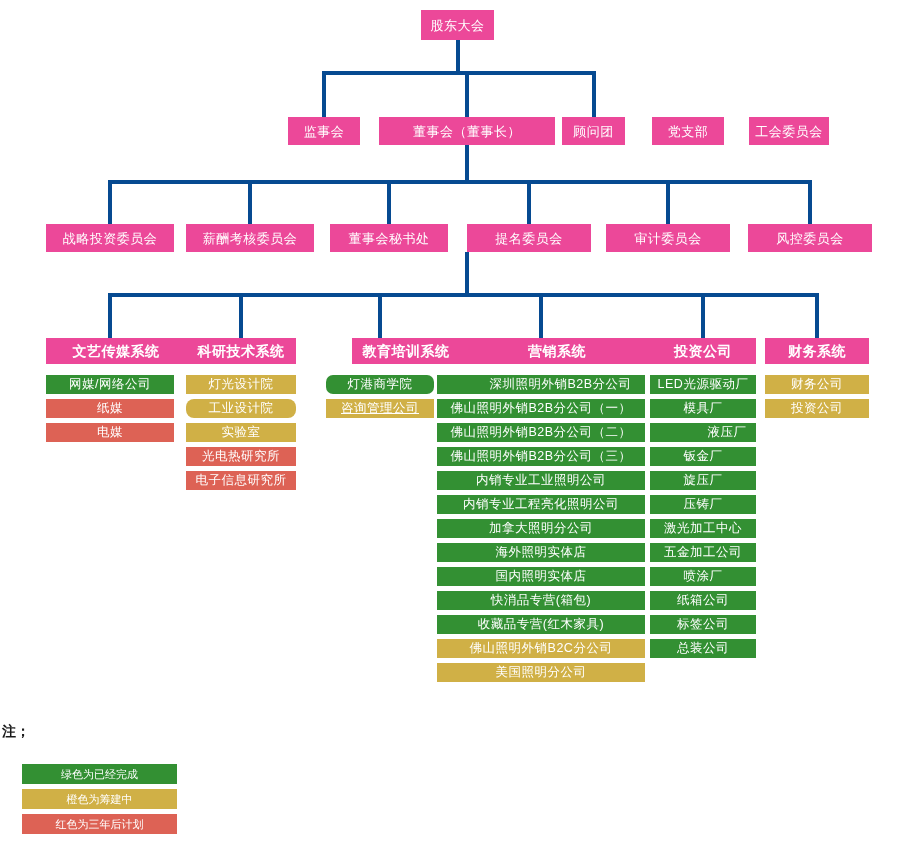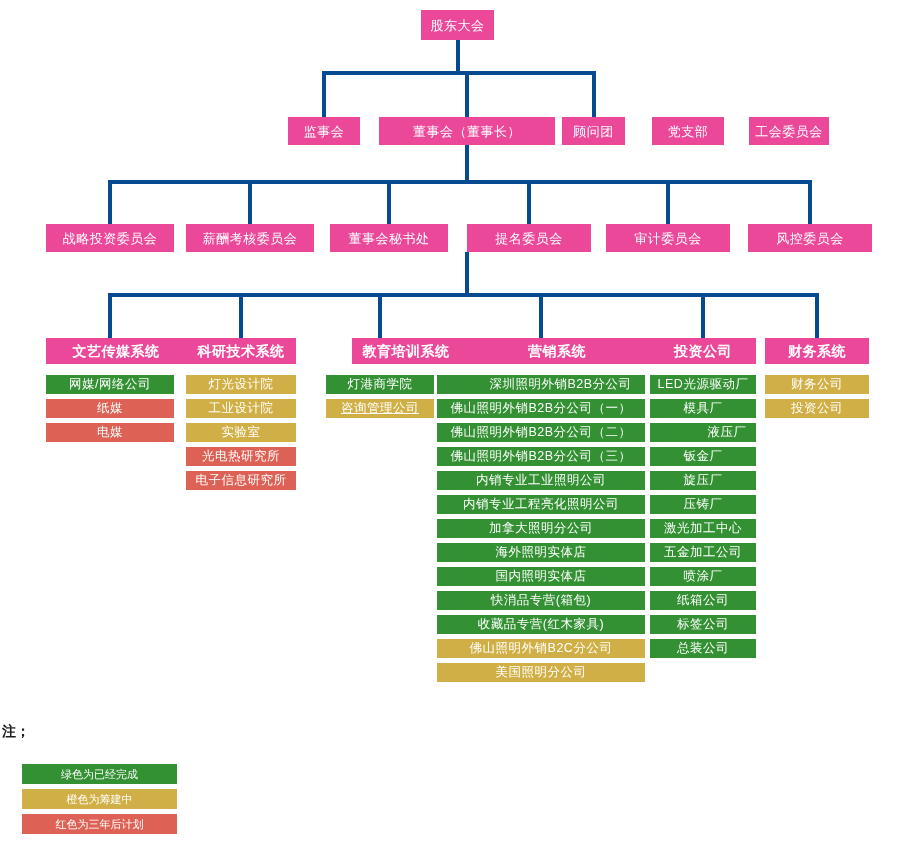--- a/index.html
+++ b/index.html
@@ -84,26 +84,26 @@
     <div class="line" style="left: 378px; top: 293px; width: 4px; height: 45px;"></div>
     <div class="line" style="left: 539px; top: 293px; width: 4px; height: 45px;"></div>
     <div class="line" style="left: 701px; top: 293px; width: 4px; height: 45px;"></div>
     <div class="line" style="left: 815px; top: 293px; width: 4px; height: 45px;"></div>
     <div class="node blue dept-head" style="left: 46px; top: 338px; width: 140px; height: 26px;">文艺传媒系统</div>
     <div class="node leaf green" style="left: 46px; top: 375px; width: 128px; height: 19px;">网媒/网络公司</div>
     <div class="node leaf red" style="left: 46px; top: 399px; width: 128px; height: 19px;">纸媒</div>
     <div class="node leaf red" style="left: 46px; top: 423px; width: 128px; height: 19px;">电媒</div>
     <div class="node blue dept-head" style="left: 186px; top: 338px; width: 110px; height: 26px;">科研技术系统</div>
     <div class="node leaf orange" style="left: 186px; top: 375px; width: 110px; height: 19px;">灯光设计院</div>
-    <div class="node leaf orange" style="left: 186px; top: 399px; width: 110px; height: 19px;">工业设计院</div>
+    <div class="node leaf orange" style="left: 186px; top: 399px; width: 110px; height: 19px; border-radius: 8px;">工业设计院</div>
     <div class="node leaf orange" style="left: 186px; top: 423px; width: 110px; height: 19px;">实验室</div>
     <div class="node leaf red" style="left: 186px; top: 447px; width: 110px; height: 19px;">光电热研究所</div>
     <div class="node leaf red" style="left: 186px; top: 471px; width: 110px; height: 19px;">电子信息研究所</div>
     <div class="node blue dept-head" style="left: 326px; top: 338px; width: 108px; height: 26px; margin-left: 26px;">教育培训系统</div>
-    <div class="node leaf green" style="left: 326px; top: 375px; width: 108px; height: 19px;">灯港商学院</div>
+    <div class="node leaf green" style="left: 326px; top: 375px; width: 108px; height: 19px; border-radius: 7px;">灯港商学院</div>
     <div class="node leaf orange" style="left: 326px; top: 399px; width: 108px; height: 19px; text-decoration: underline;">咨询管理公司</div>
     <div class="node blue dept-head" style="left: 437px; top: 338px; width: 208px; height: 26px; margin-left: 16px;">营销系统</div>
     <div class="node leaf green" style="left: 437px; top: 375px; width: 208px; height: 19px; padding-left: 39px;">深圳照明外销B2B分公司</div>
     <div class="node leaf green" style="left: 437px; top: 399px; width: 208px; height: 19px;">佛山照明外销B2B分公司（一）</div>
     <div class="node leaf green" style="left: 437px; top: 423px; width: 208px; height: 19px;">佛山照明外销B2B分公司（二）</div>
     <div class="node leaf green" style="left: 437px; top: 447px; width: 208px; height: 19px;">佛山照明外销B2B分公司（三）</div>
     <div class="node leaf green" style="left: 437px; top: 471px; width: 208px; height: 19px;">内销专业工业照明公司</div>
     <div class="node leaf green" style="left: 437px; top: 495px; width: 208px; height: 19px;">内销专业工程亮化照明公司</div>
     <div class="node leaf green" style="left: 437px; top: 519px; width: 208px; height: 19px;">加拿大照明分公司</div>
     <div class="node leaf green" style="left: 437px; top: 543px; width: 208px; height: 19px;">海外照明实体店</div>

